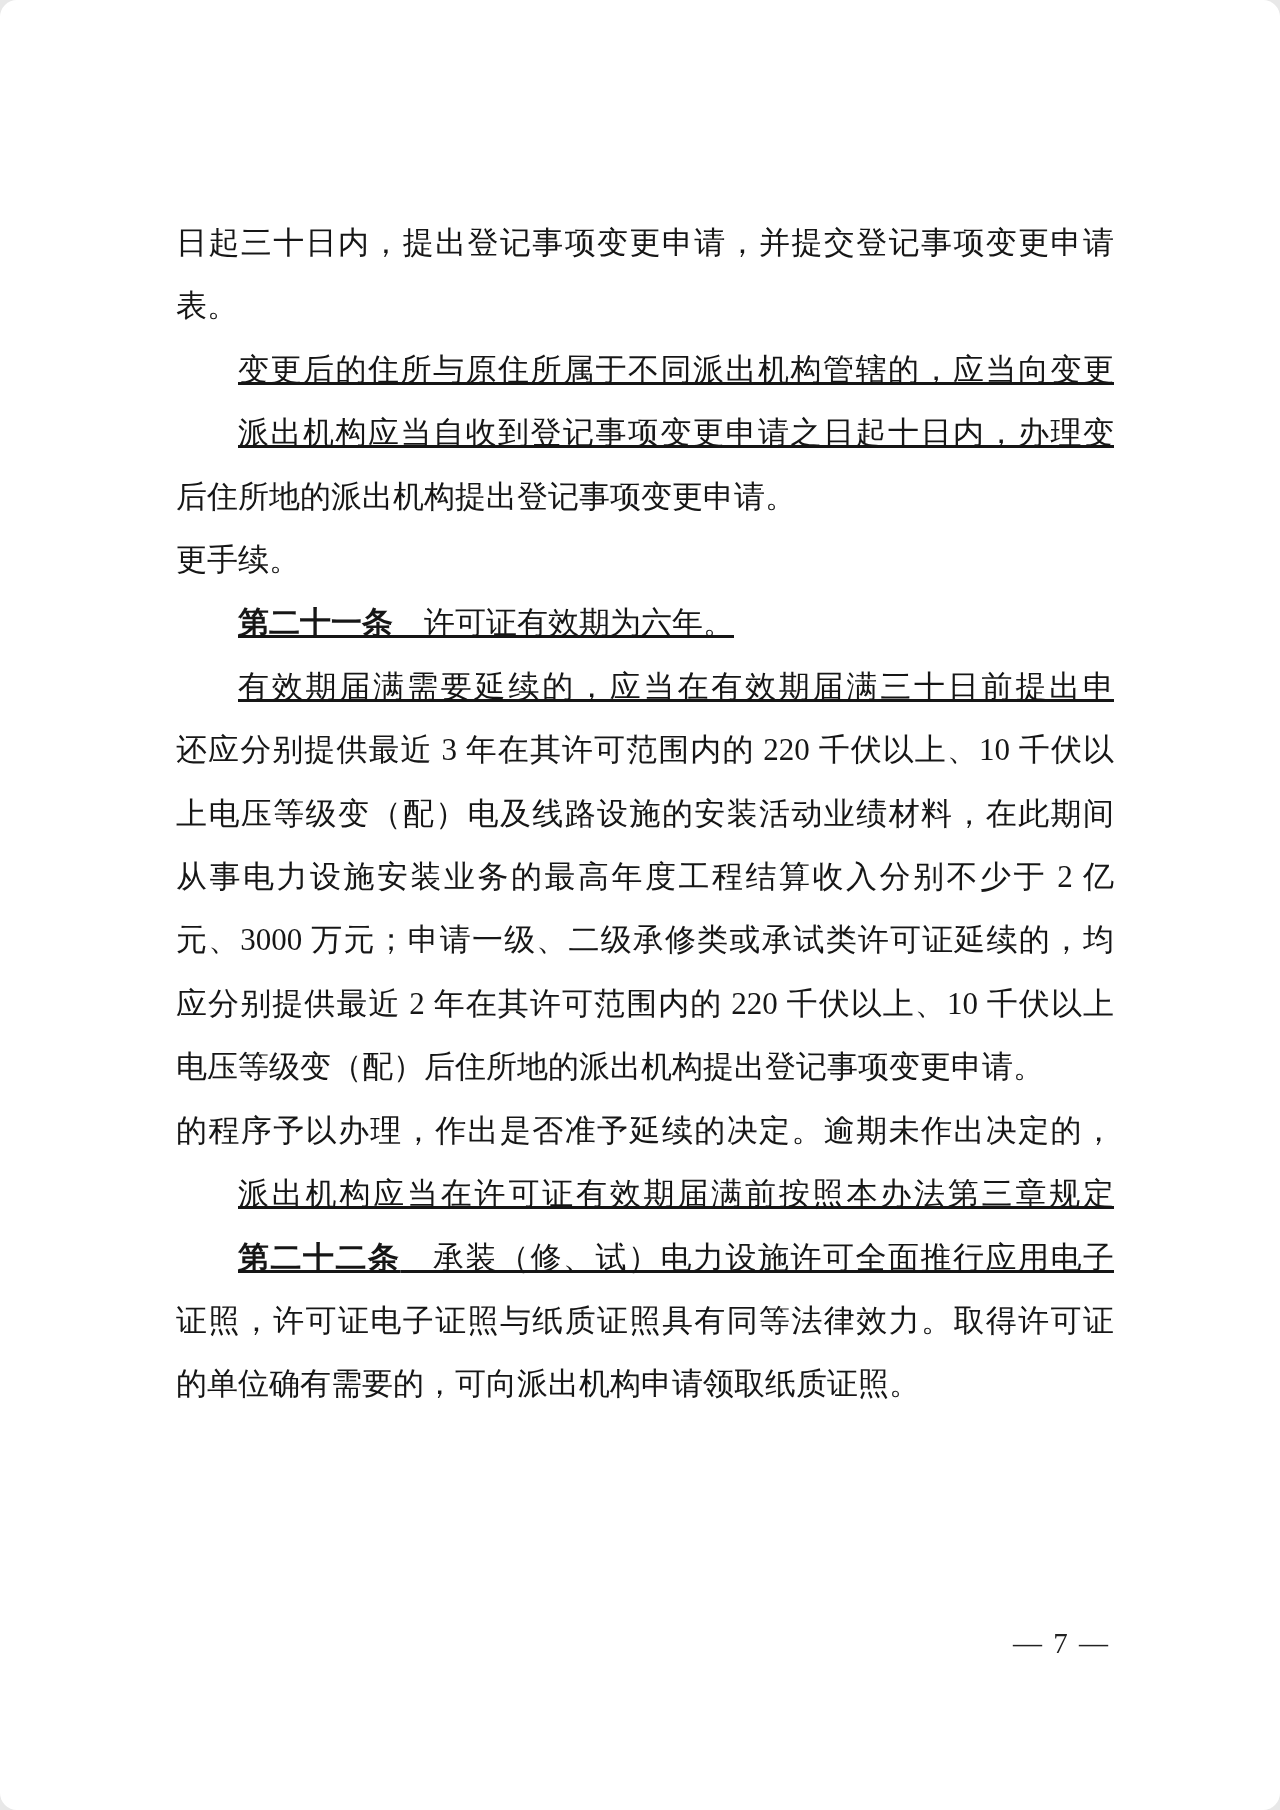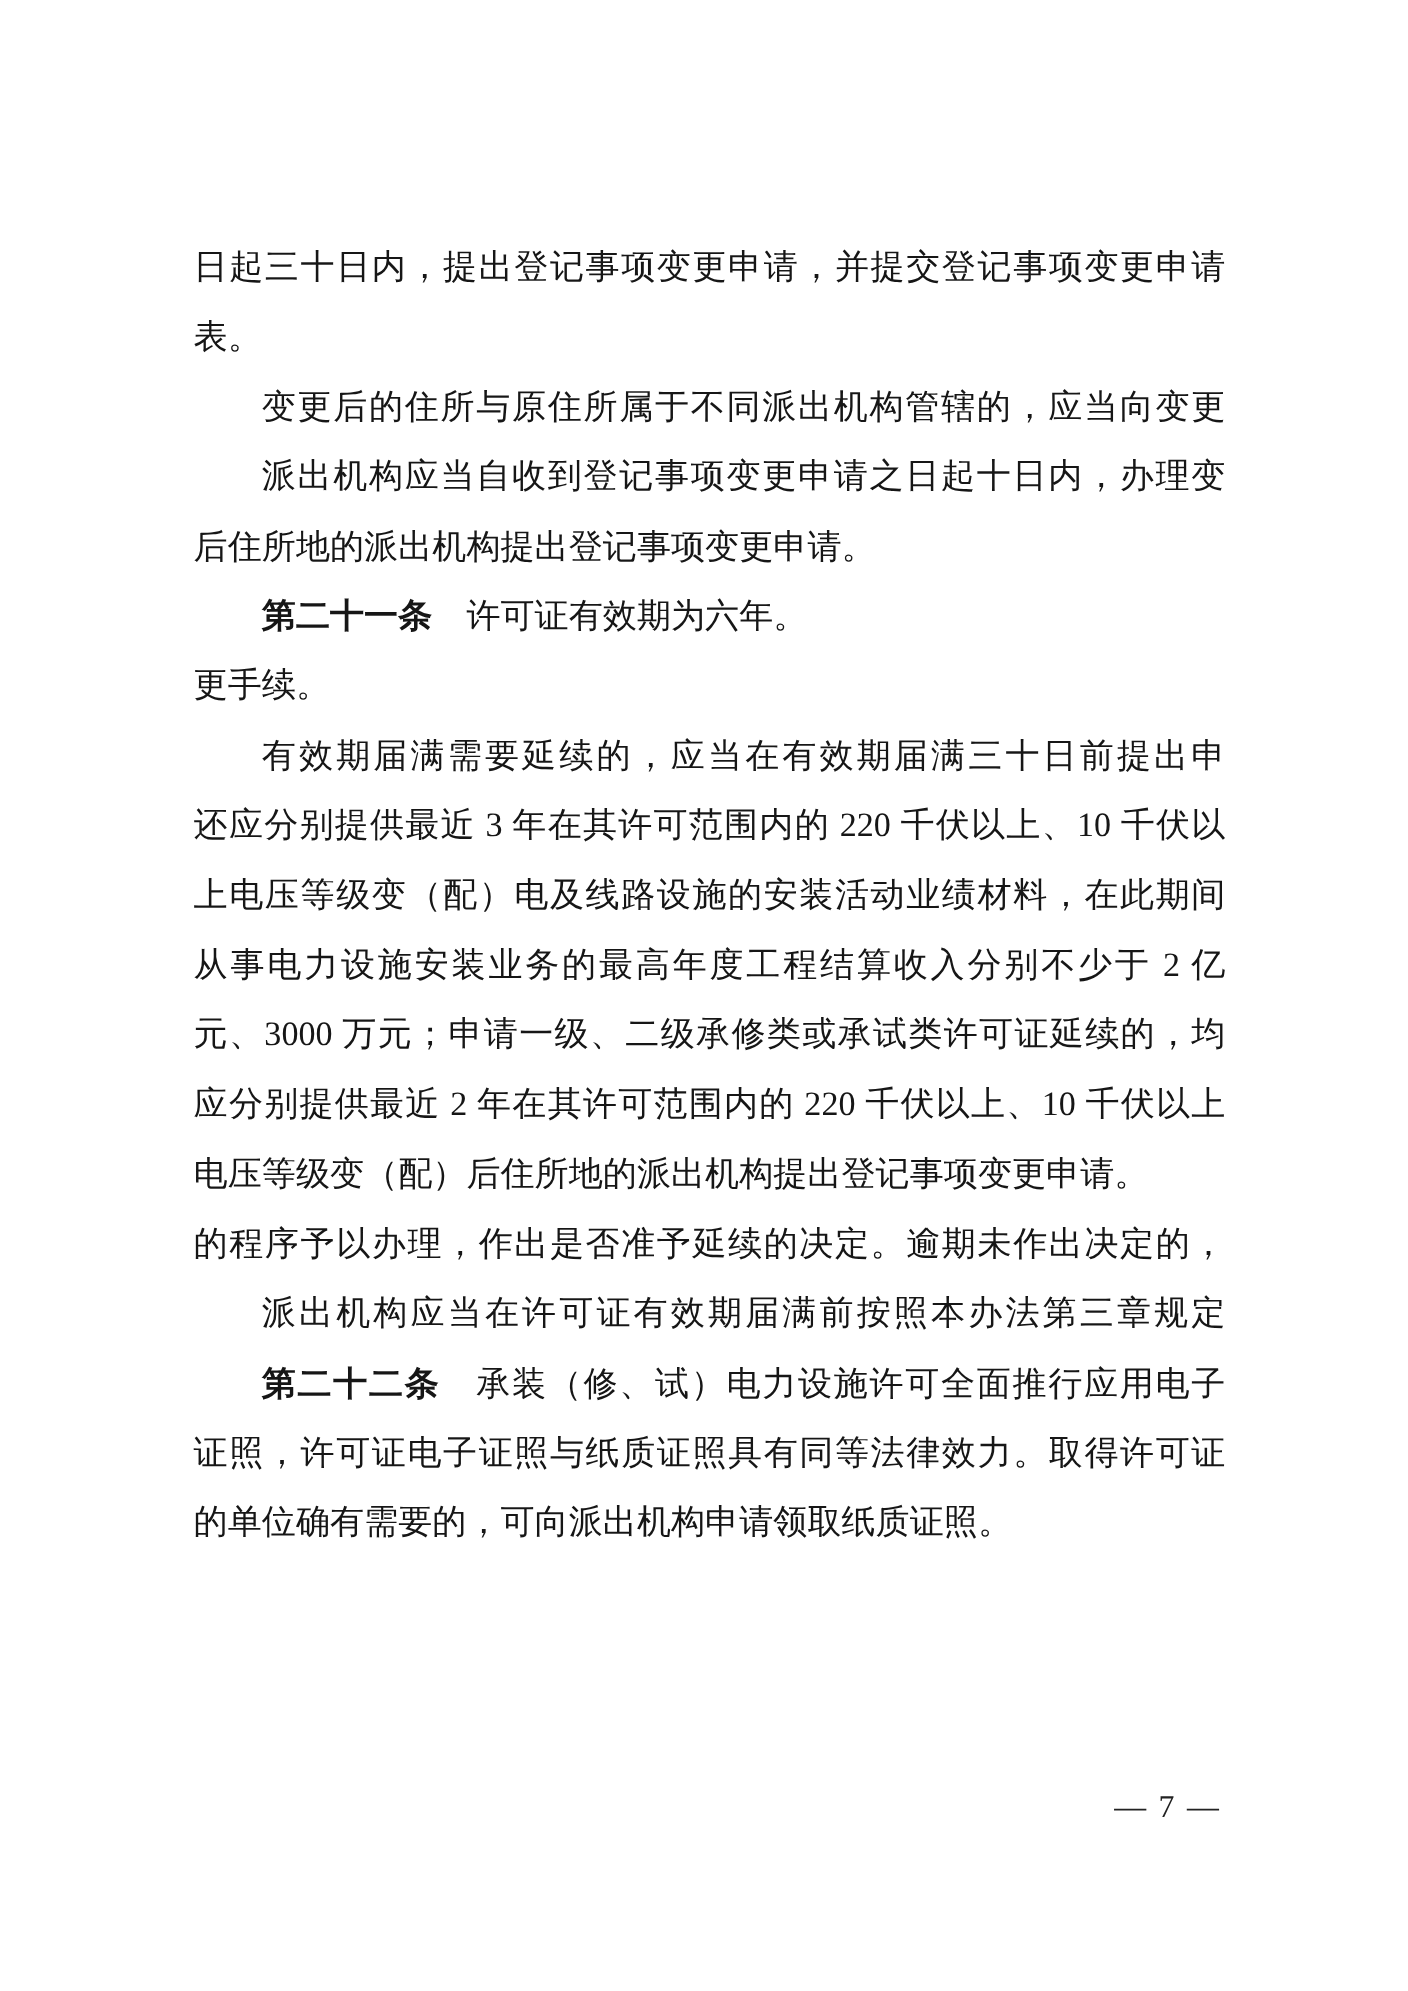--- a/index.html
+++ b/index.html
@@ -8,35 +8,37 @@
     background: #e8e8e8;
   }
   .page {
     position: relative;
     width: 1280px;
     height: 1810px;
     background: #ffffff;
     font-family: "Liberation Serif", "DejaVu Serif", serif;
     color: #161616;
     overflow: hidden;
+    border-radius: 17px;
   }
   .text-block {
     position: absolute;
     left: 176px;
     top: 211px;
     width: 938px;
     font-size: 31px;
     line-height: 63.4px;
     text-align: left;
   }
   .line {
     width: 100%;
   }
   .line.indent {
     text-indent: 62px;
+    text-decoration: underline;
   }
   .line.fill {
     text-align: justify;
     text-align-last: justify;
   }
   .seg {
     font-weight: normal;
   }
   .seg-bold {
     font-family: "Liberation Sans", "DejaVu Sans", sans-serif;
@@ -56,22 +58,22 @@
 </head>
 <body>
 
 <div class="page">
   <div class="text-block">
       <div class="line fill"><span class="seg">日起三十日内，提出登记事项变更申请，并提交登记事项变更申请</span></div>
       <div class="line"><span class="seg">表。</span></div>
       <div class="line indent fill"><span class="seg">变更后的住所与原住所属于不同派出机构管辖的，应当向变更</span></div>
       <div class="line indent fill"><span class="seg">派出机构应当自收到登记事项变更申请之日起十日内，办理变</span></div>
       <div class="line"><span class="seg">后住所地的派出机构提出登记事项变更申请。</span></div>
+      <div class="line"><span class="seg">更手续。</span></div>
       <div class="line indent"><span class="seg seg-bold">第二十一条</span><span class="seg">　许可证有效期为六年。</span></div>
-      <div class="line"><span class="seg">更手续。</span></div>
       <div class="line indent fill"><span class="seg">有效期届满需要延续的，应当在有效期届满三十日前提出申</span></div>
       <div class="line fill"><span class="seg">还应分别提供最近 3 年在其许可范围内的 220 千伏以上、10 千伏以</span></div>
       <div class="line fill"><span class="seg">上电压等级变（配）电及线路设施的安装活动业绩材料，在此期间</span></div>
       <div class="line fill"><span class="seg">从事电力设施安装业务的最高年度工程结算收入分别不少于 2 亿</span></div>
       <div class="line fill"><span class="seg">元、3000 万元；申请一级、二级承修类或承试类许可证延续的，均</span></div>
       <div class="line fill"><span class="seg">应分别提供最近 2 年在其许可范围内的 220 千伏以上、10 千伏以上</span></div>
       <div class="line"><span class="seg">电压等级变（配）后住所地的派出机构提出登记事项变更申请。</span></div>
       <div class="line fill"><span class="seg">的程序予以办理，作出是否准予延续的决定。逾期未作出决定的，</span></div>
       <div class="line indent fill"><span class="seg">派出机构应当在许可证有效期届满前按照本办法第三章规定</span></div>
       <div class="line indent fill"><span class="seg seg-bold">第二十二条</span><span class="seg">　承装（修、试）电力设施许可全面推行应用电子</span></div>

